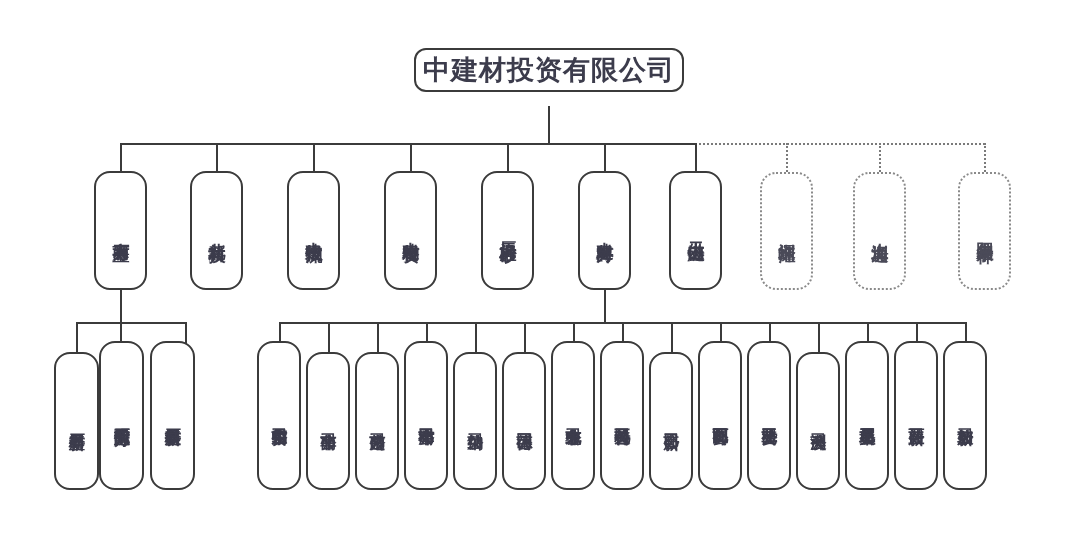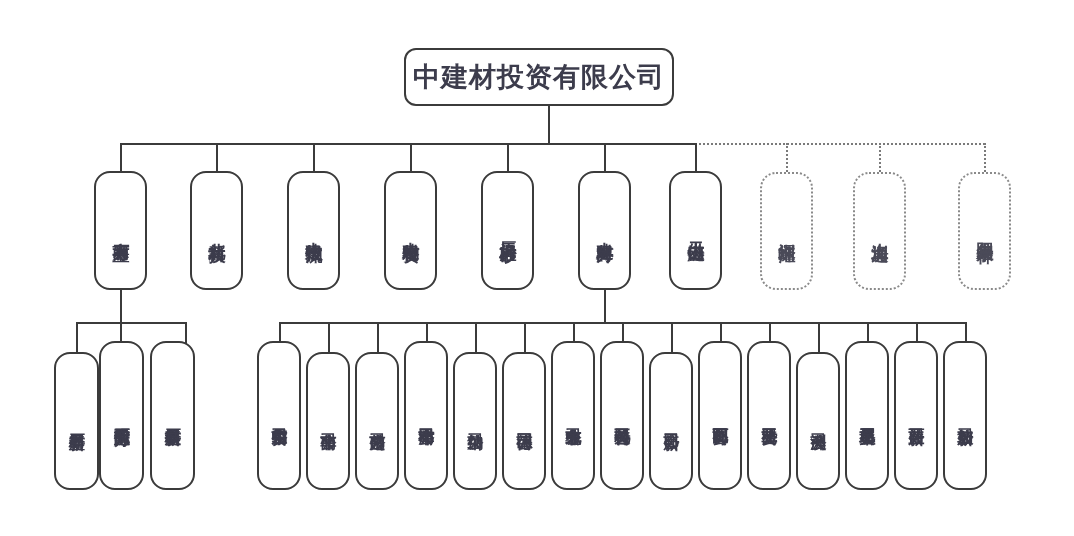--- a/index.html
+++ b/index.html
@@ -52,21 +52,21 @@
   .node.dotted{
     border:2px dotted #8a8a8a;
     color:#4a4a58;
   }
 </style>
 </head>
 <body>
 
 <div id="chart">
 
-  <div class="node rootbox" style="left:404px;top:48px;width:270px;height:58px;">中建材投资有限公司</div>
+  <div class="node rootbox" style="left:414px;top:48px;width:270px;height:44px;">中建材投资有限公司</div>
 
   <div class="ln v" style="left:548px;top:106px;height:37px;"></div>
 
   <div class="ln h" style="left:120px;top:143px;width:575px;"></div>
 
   <div class="dln h" style="left:695px;top:143px;width:290px;"></div>
 
   <div class="ln v" style="left:120px;top:143px;height:28px;"></div>
   <div class="ln v" style="left:216px;top:143px;height:28px;"></div>
   <div class="ln v" style="left:313px;top:143px;height:28px;"></div>

